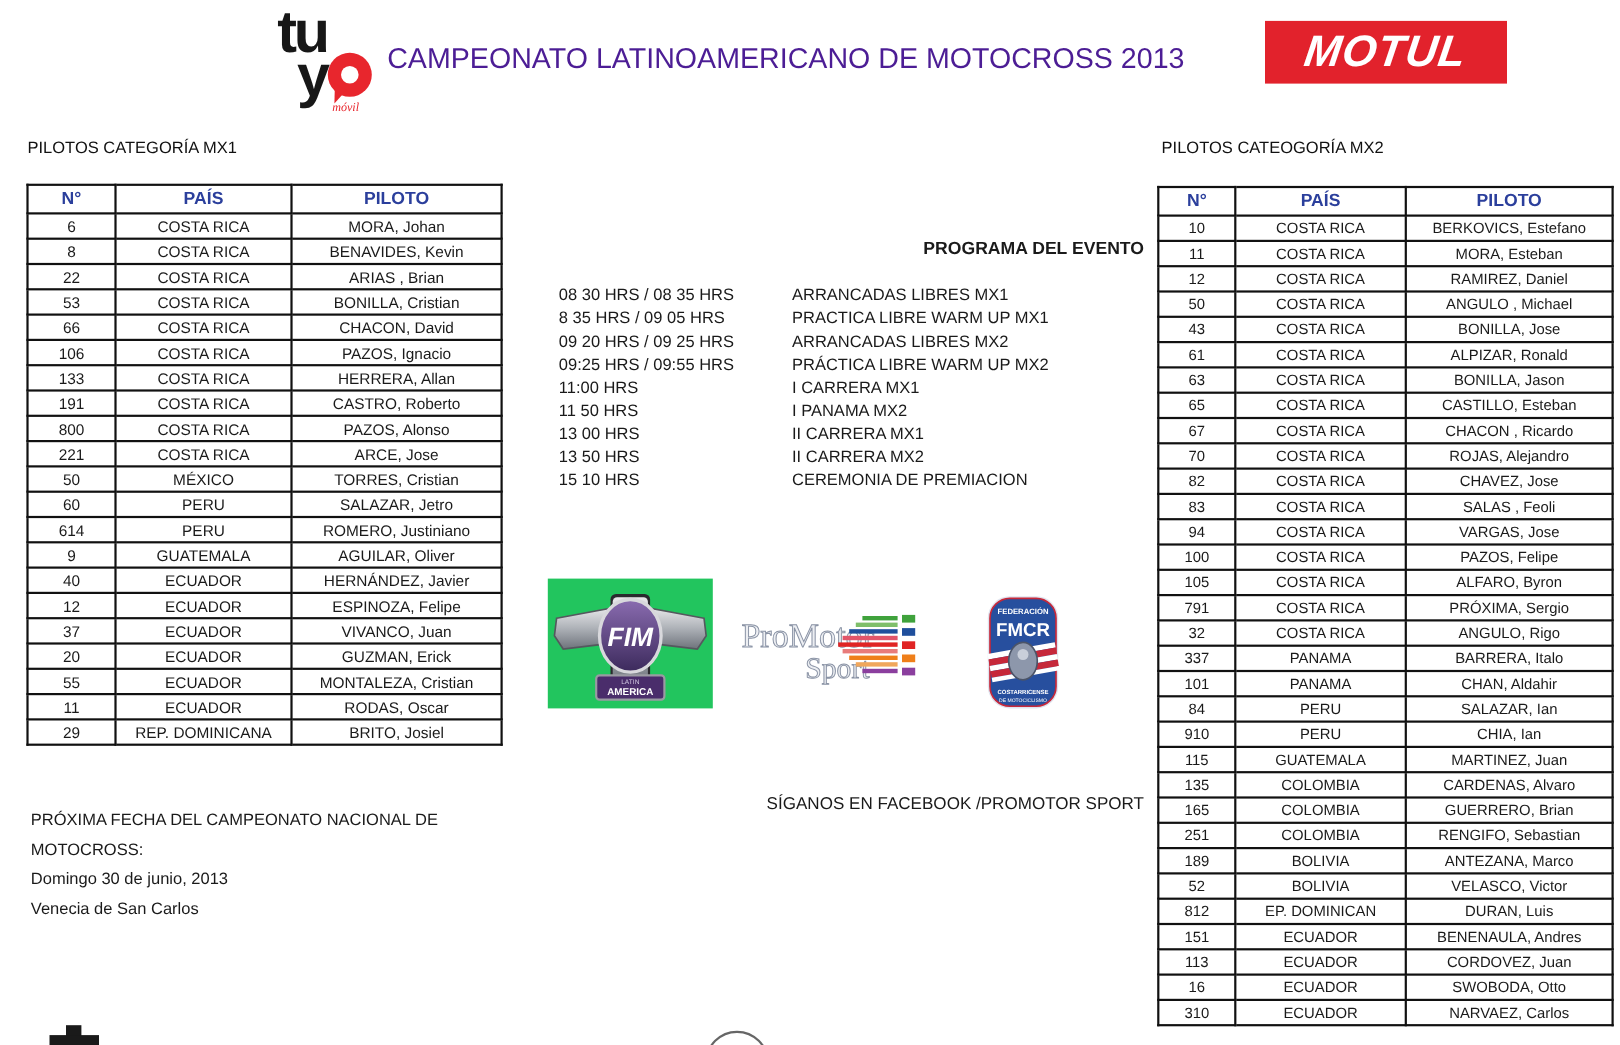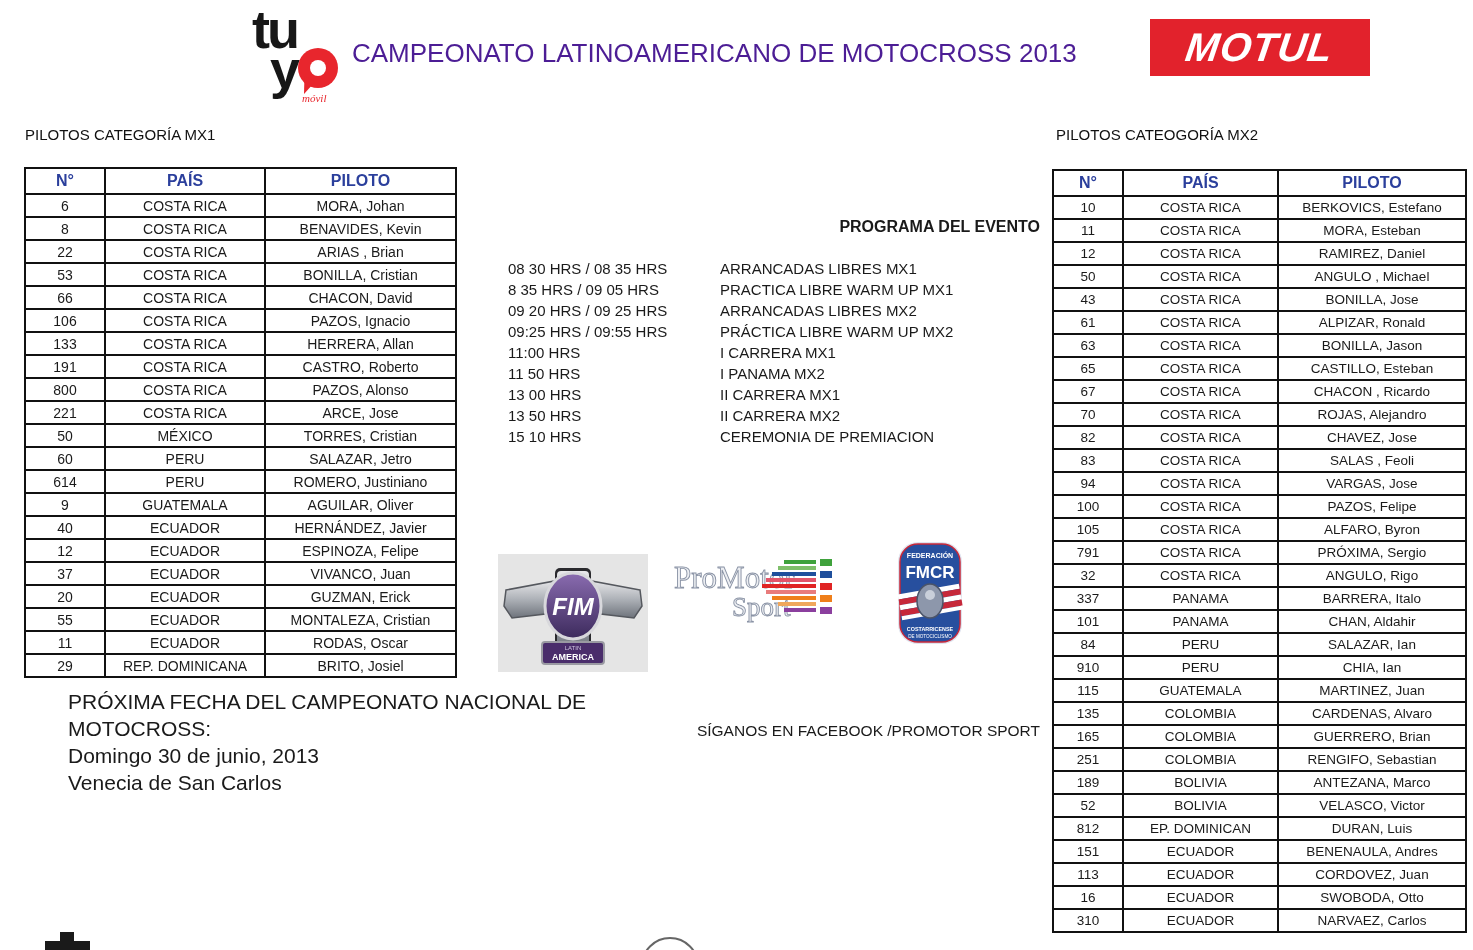--- a/index.html
+++ b/index.html
@@ -41,27 +41,27 @@
 
   
   .center-col{position:absolute;left:480px;width:560px;text-align:right;}
   .prog-title{top:218px;font-weight:bold;font-size:16px;}
   .prog-list{position:absolute;left:508px;top:260px;font-size:15px;}
   .prog-row{display:flex;height:21px;align-items:flex-start;}
   .prog-time{width:212px;text-align:left;}
   .prog-act{text-align:left;white-space:nowrap;}
 
   
-  .fim-box{position:absolute;left:498px;top:554px;width:150px;height:118px;background:#e5e5e5;}
+  .fim-box{position:absolute;left:498px;top:526px;width:150px;height:118px;background:#22c55e;}
   .promotor{position:absolute;left:674px;top:556px;width:162px;height:70px;}
   .fmcr{position:absolute;left:897px;top:541px;width:66px;height:106px;}
 
   
   .siganos{top:722px;font-size:15.5px;}
-  .next-event{position:absolute;left:28px;top:688px;font-size:21px;line-height:27px;margin-left:40px;}
+  .next-event{position:absolute;left:28px;top:732px;font-size:15px;line-height:27px;}
 
   
   .cut-t{position:absolute;left:45px;top:932px;width:46px;height:18px;}
   .cut-t i{position:absolute;background:#1a1a1a;}
   .cut-t .stem{left:15px;top:0;width:14px;height:18px;}
   .cut-t .bar{left:0;top:9px;width:45px;height:9px;}
   .cut-circle{position:absolute;left:641px;top:937px;width:54px;height:54px;border:2px solid #666;border-radius:50%;}
 </style>
 </head>
 <body>

